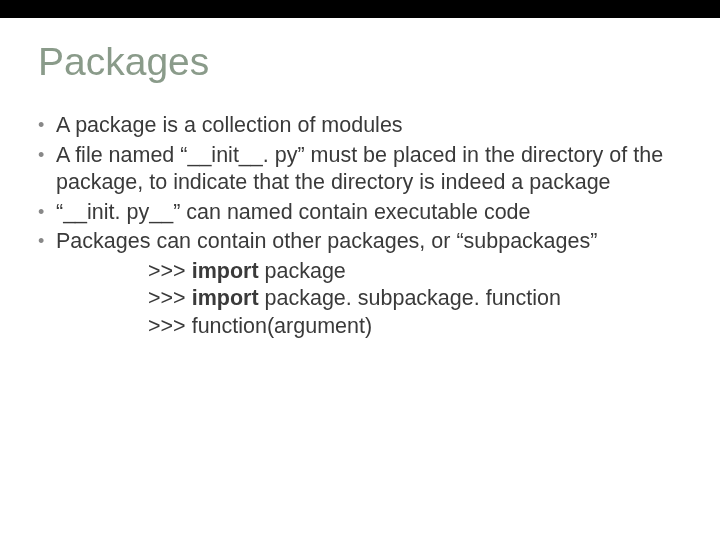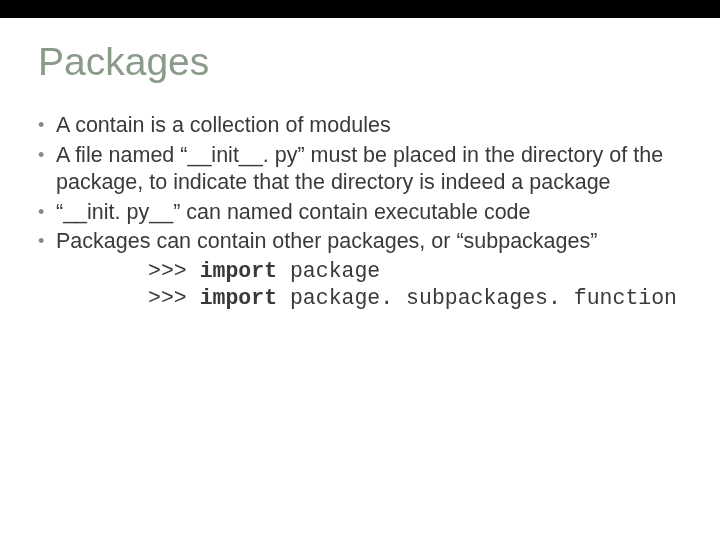--- a/index.html
+++ b/index.html
@@ -43,41 +43,40 @@
     color: #888;
     font-size: 18px;
     line-height: 1.45;
   }
   .bullet .txt {
     flex: 1 1 auto;
   }
   .code-block {
     margin-left: 110px;
     margin-top: 2px;
-    font-family: Liberation Mono, monospace;
   }
   .code-line {
     font-size: 21.5px;
     line-height: 1.28;
     white-space: nowrap;
   }
   .kw { font-weight: 700; }
 </style>
 </head>
 <body>
 
 <div class="slide">
   <div class="topbar"></div>
   <div class="title">Packages</div>
 
   <div class="body">
 
     <div class="bullet">
       <div class="dot">•</div>
-      <div class="txt">A contain is a collection of modules</div>
+      <div class="txt">A package is a collection of modules</div>
     </div>
 
     <div class="bullet">
       <div class="dot">•</div>
       <div class="txt">A file named “__init__. py” must be placed in the directory of the package, to indicate that the directory is indeed a package</div>
     </div>
 
     <div class="bullet">
       <div class="dot">•</div>
       <div class="txt">“__init. py__” can named contain executable code</div>
@@ -90,18 +89,22 @@
 
     <div class="code-block">
       <div class="code-line">
         <span>&gt;&gt;&gt;</span>
         <span> </span><span class="kw">import</span>
         <span> </span><span>package</span>
       </div>
       <div class="code-line">
         <span>&gt;&gt;&gt;</span>
         <span> </span><span class="kw">import</span>
-        <span> </span><span>package. subpackages. function</span>
+        <span> </span><span>package. subpackage. function</span>
+      </div>
+      <div class="code-line">
+        <span>&gt;&gt;&gt;</span>
+        <span> </span><span>function(argument)</span>
       </div>
     </div>
 
   </div>
 </div>
 
 </body></html>

